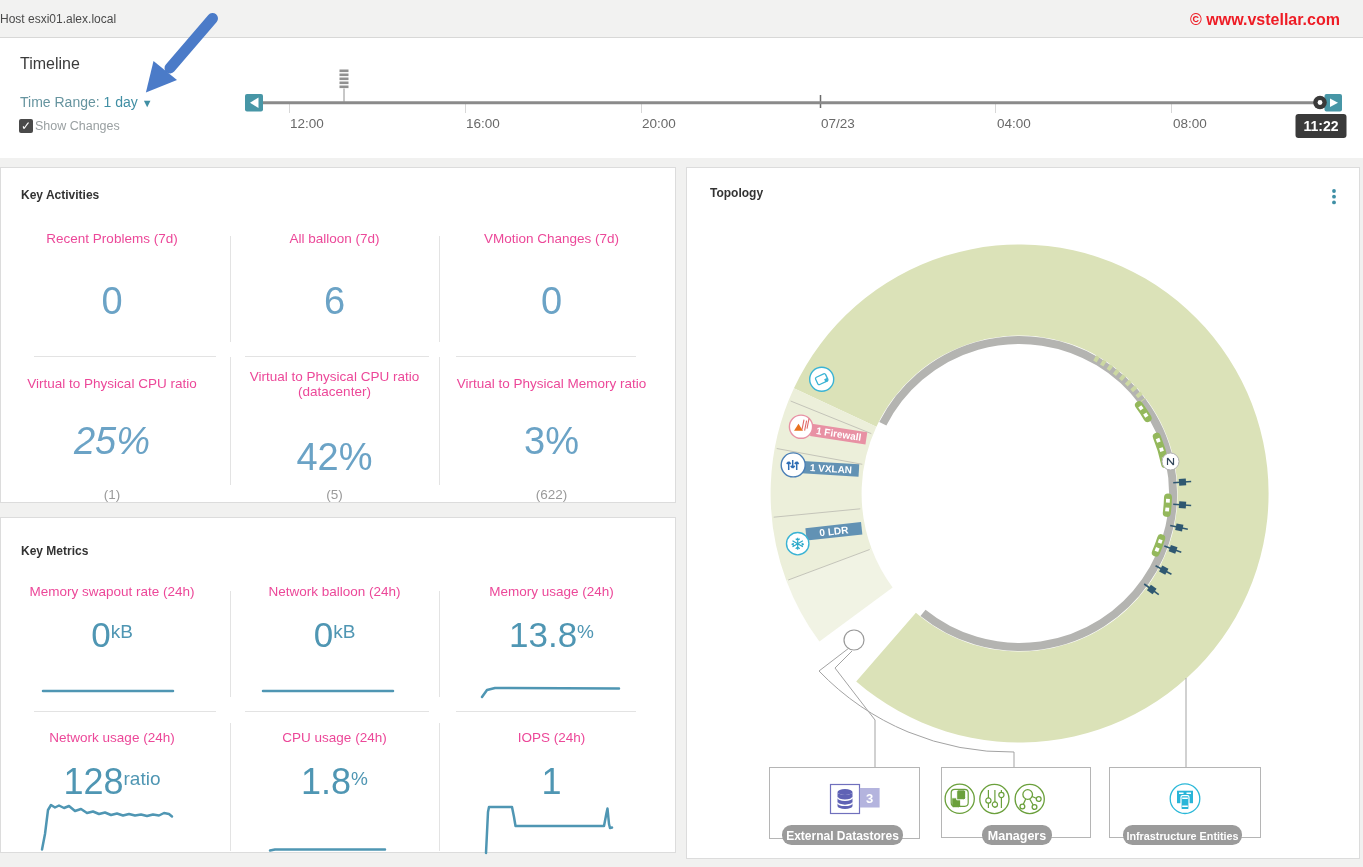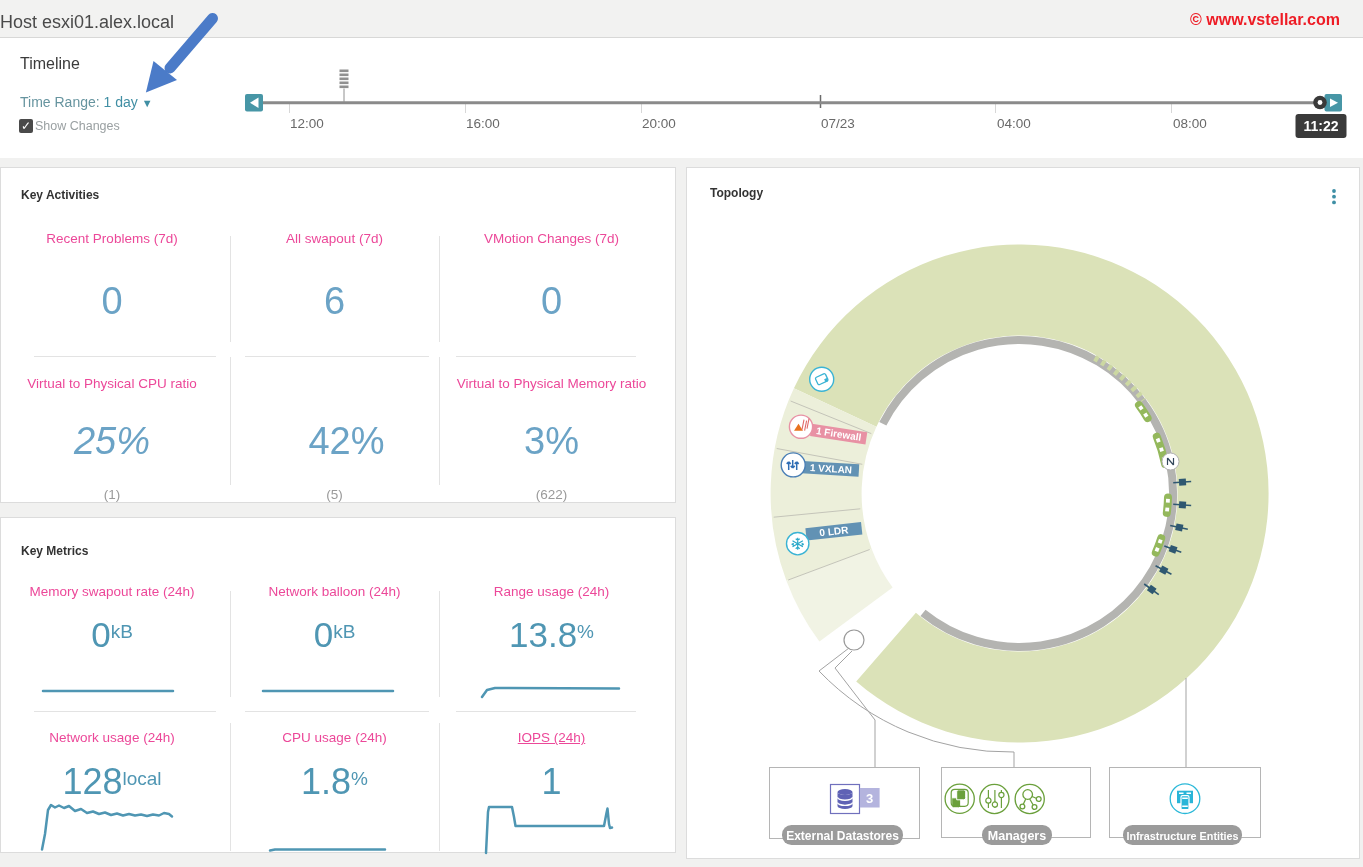--- a/index.html
+++ b/index.html
@@ -12,21 +12,21 @@
   .bignum{position:absolute;font-size:38px;color:#6ba3c6;text-align:center;}
   .mval{position:absolute;color:#4f96b3;text-align:center;white-space:nowrap;}
   .sub{position:absolute;font-size:13.5px;color:#9a9a9a;text-align:center;}
   .vdiv{position:absolute;width:1px;background:#e3e3e3;}
   .hdiv{position:absolute;height:1px;background:#e3e3e3;}
 </style>
 </head>
 <body>
 
 <div class="abs" style="left:0;top:0;width:1363px;height:37px;background:#f2f2f1;border-bottom:1px solid #d8d8d7;">
-  <div class="abs" style="left:0px;top:12px;font-size:18px;color:#4a4a4a;">Host esxi01.alex.local</div>
+  <div class="abs" style="left:0px;top:12px;font-size:12px;color:#4a4a4a;">Host esxi01.alex.local</div>
   <div class="abs" style="left:1190px;top:11px;font-size:16px;font-weight:bold;color:#ee1c25;">© www.vstellar.com</div>
 </div>
 
 <div class="abs" style="left:0;top:38px;width:1363px;height:120px;background:#fff;">
   <div class="abs" style="left:20px;top:17px;font-size:16px;color:#3b3b3b;">Timeline</div>
   <div class="abs" style="left:20px;top:56px;font-size:14px;color:#66949f;">Time Range: <span style="color:#418fa4;">1 day</span> <span style="font-size:11px;color:#418fa4;">▼</span></div>
   <div class="abs" style="left:19px;top:81px;width:1344px;height:39px;"></div>
   <div class="abs" style="left:19px;top:81px;width:14px;height:14px;background:#4a4a4a;border-radius:2px;color:#fff;font-size:12px;line-height:14px;text-align:center;">✓</div>
   <div class="abs" style="left:35px;top:81px;font-size:12.5px;color:#9aa0a2;">Show Changes</div>
   <svg class="abs" style="left:0;top:0;" width="1363" height="120" viewBox="0 0 1363 120">
@@ -81,57 +81,58 @@
   <div class="ptitle" style="left:20px;top:20px;">Key Activities</div>
   <div class="vdiv" style="left:229px;top:68px;height:106px;"></div>
   <div class="vdiv" style="left:438px;top:68px;height:106px;"></div>
   <div class="vdiv" style="left:229px;top:189px;height:128px;"></div>
   <div class="vdiv" style="left:438px;top:189px;height:128px;"></div>
   <div class="hdiv" style="left:33px;top:188px;width:182px;"></div>
   <div class="hdiv" style="left:244px;top:188px;width:184px;"></div>
   <div class="hdiv" style="left:455px;top:188px;width:180px;"></div>
 
   <div class="lbl" style="left:6px;top:63px;width:210px;">Recent Problems (7d)</div>
-  <div class="lbl" style="left:229px;top:63px;width:209px;">All swapout (7d)</div>
+  <div class="lbl" style="left:229px;top:63px;width:209px;">All balloon (7d)</div>
   <div class="lbl" style="left:440px;top:63px;width:221px;">VMotion Changes (7d)</div>
   <div class="bignum" style="left:6px;top:112px;width:210px;">0</div>
   <div class="bignum" style="left:229px;top:112px;width:209px;">6</div>
   <div class="bignum" style="left:440px;top:112px;width:221px;">0</div>
 
   <div class="lbl" style="left:6px;top:208px;width:210px;">Virtual to Physical CPU ratio</div>
+  <div class="lbl" style="left:229px;top:201px;width:209px;">Virtual to Physical CPU ratio (datacenter)</div>
   <div class="lbl" style="left:440px;top:208px;width:221px;">Virtual to Physical Memory ratio</div>
   <div class="bignum" style="left:6px;top:252px;width:210px;font-style:italic;">25%</div>
-  <div class="bignum" style="left:229px;top:252px;width:209px;padding-left:12px;">42%</div>
+  <div class="bignum" style="left:229px;top:268px;width:209px;">42%</div>
   <div class="bignum" style="left:440px;top:252px;width:221px;">3%</div>
   <div class="sub" style="left:6px;top:319px;width:210px;">(1)</div>
   <div class="sub" style="left:229px;top:319px;width:209px;">(5)</div>
   <div class="sub" style="left:440px;top:319px;width:221px;">(622)</div>
 </div>
 
 <div class="panel" style="left:0;top:517px;width:676px;height:336px;">
   <div class="ptitle" style="left:20px;top:26px;">Key Metrics</div>
   <div class="vdiv" style="left:229px;top:73px;height:106px;"></div>
   <div class="vdiv" style="left:438px;top:73px;height:106px;"></div>
   <div class="vdiv" style="left:229px;top:205px;height:128px;"></div>
   <div class="vdiv" style="left:438px;top:205px;height:128px;"></div>
   <div class="hdiv" style="left:33px;top:193px;width:182px;"></div>
   <div class="hdiv" style="left:244px;top:193px;width:184px;"></div>
   <div class="hdiv" style="left:455px;top:193px;width:180px;"></div>
 
   <div class="lbl" style="left:6px;top:66px;width:210px;">Memory swapout rate (24h)</div>
   <div class="lbl" style="left:229px;top:66px;width:209px;">Network balloon (24h)</div>
-  <div class="lbl" style="left:440px;top:66px;width:221px;">Range usage (24h)</div>
+  <div class="lbl" style="left:440px;top:66px;width:221px;">Memory usage (24h)</div>
   <div class="lbl" style="left:6px;top:212px;width:210px;">Network usage (24h)</div>
   <div class="lbl" style="left:229px;top:212px;width:209px;">CPU usage (24h)</div>
-  <div class="lbl" style="left:440px;top:212px;width:221px;text-decoration:underline;">IOPS (24h)</div>
+  <div class="lbl" style="left:440px;top:212px;width:221px;">IOPS (24h)</div>
 
   <div class="mval" style="left:6px;top:97px;width:210px;font-size:35px;">0<span style="font-size:19px;vertical-align:9px;">kB</span></div>
   <div class="mval" style="left:229px;top:97px;width:209px;font-size:35px;">0<span style="font-size:19px;vertical-align:9px;">kB</span></div>
   <div class="mval" style="left:440px;top:97px;width:221px;font-size:35px;">13.8<span style="font-size:19px;vertical-align:9px;">%</span></div>
-  <div class="mval" style="left:6px;top:243px;width:210px;font-size:36px;">128<span style="font-size:19px;vertical-align:9px;">local</span></div>
+  <div class="mval" style="left:6px;top:243px;width:210px;font-size:36px;">128<span style="font-size:19px;vertical-align:9px;">ratio</span></div>
   <div class="mval" style="left:229px;top:243px;width:209px;font-size:36px;">1.8<span style="font-size:19px;vertical-align:9px;">%</span></div>
   <div class="mval" style="left:440px;top:243px;width:221px;font-size:36px;">1</div>
   <svg class="abs" style="left:0;top:0;" width="674" height="349" viewBox="0 0 674 349">
     <g fill="none" stroke="#4f96b3" stroke-width="2.5" stroke-linejoin="round" stroke-linecap="round">
       <path d="M42 173 H172"></path>
       <path d="M262 173 H392"></path>
       <path d="M481 179 L486 172 L494 170 L618 170.5"></path>
       <path d="M41 331.5 L44 316 L47 292 L50 287 L54 289.5 L58 287.5 L63 290 L68 288 L74 293 L80 291 L86 295 L92 293.5 L98 296 L104 294.5 L110 297 L116 295.5 L122 297.5 L128 296 L134 297.5 L140 296.5 L146 298 L152 296.5 L158 297.5 L163 295 L168 296 L171 298.5"></path>
       <path d="M269 332.5 L274 331.5 L384 331.5"></path>
       <path d="M485 335 L487 294 L488 289 L511 289 L513 299 L514.5 308 L603 308 L605.5 295 L606.5 290.5 L608 306 L609 310 L611 309.5"></path>

